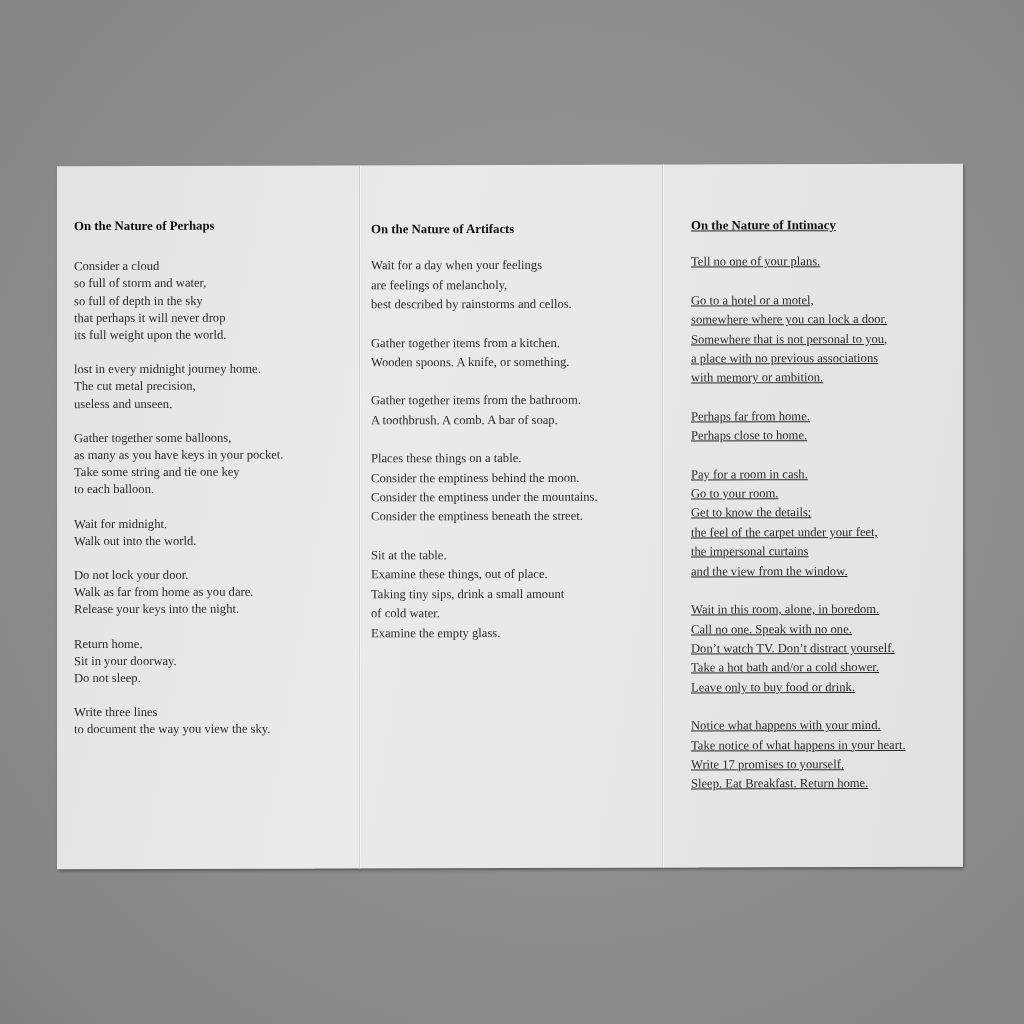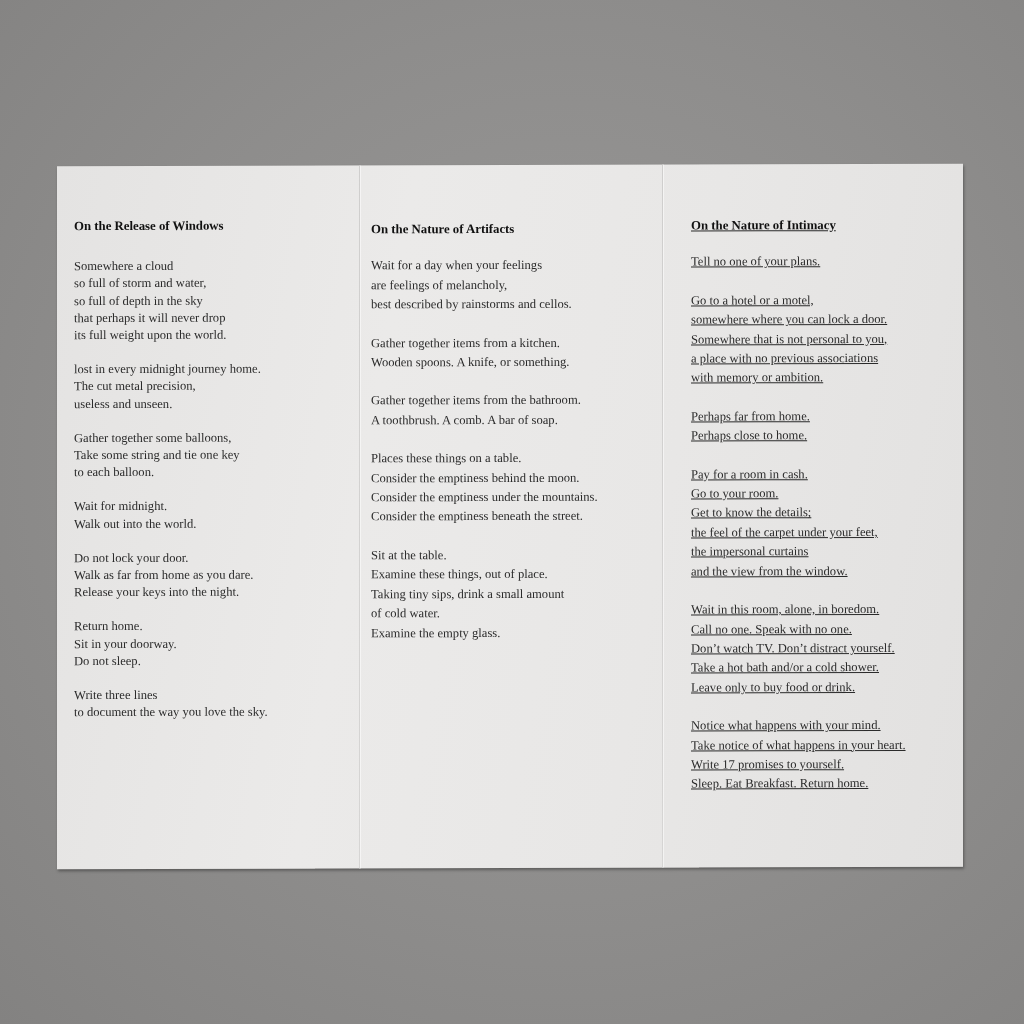--- a/index.html
+++ b/index.html
@@ -46,55 +46,56 @@
     .line { display: block; white-space: nowrap; }
   </style>
 </head>
 <body>
 
 <div class="paper">
   <div class="fold f1"></div>
   <div class="fold f2"></div>
 
   <div class="panel p1">
-      <div class="title">On the Release of Windows</div>
+      <div class="title">On the Nature of Perhaps</div>
       <div class="stanza">
-        <span class="line">Somewhere a cloud</span>
+        <span class="line">Consider a cloud</span>
         <span class="line">so full of storm and water,</span>
         <span class="line">so full of depth in the sky</span>
         <span class="line">that perhaps it will never drop</span>
         <span class="line">its full weight upon the world.</span>
       </div>
       <div class="stanza">
         <span class="line">lost in every midnight journey home.</span>
         <span class="line">The cut metal precision,</span>
         <span class="line">useless and unseen.</span>
       </div>
       <div class="stanza">
         <span class="line">Gather together some balloons,</span>
+        <span class="line">as many as you have keys in your pocket.</span>
         <span class="line">Take some string and tie one key</span>
         <span class="line">to each balloon.</span>
       </div>
       <div class="stanza">
         <span class="line">Wait for midnight.</span>
         <span class="line">Walk out into the world.</span>
       </div>
       <div class="stanza">
         <span class="line">Do not lock your door.</span>
         <span class="line">Walk as far from home as you dare.</span>
         <span class="line">Release your keys into the night.</span>
       </div>
       <div class="stanza">
         <span class="line">Return home.</span>
         <span class="line">Sit in your doorway.</span>
         <span class="line">Do not sleep.</span>
       </div>
       <div class="stanza">
         <span class="line">Write three lines</span>
-        <span class="line">to document the way you love the sky.</span>
+        <span class="line">to document the way you view the sky.</span>
       </div>
     </div>
   <div class="panel p2">
       <div class="title">On the Nature of Artifacts</div>
       <div class="stanza">
         <span class="line">Wait for a day when your feelings</span>
         <span class="line">are feelings of melancholy,</span>
         <span class="line">best described by rainstorms and cellos.</span>
       </div>
       <div class="stanza">

